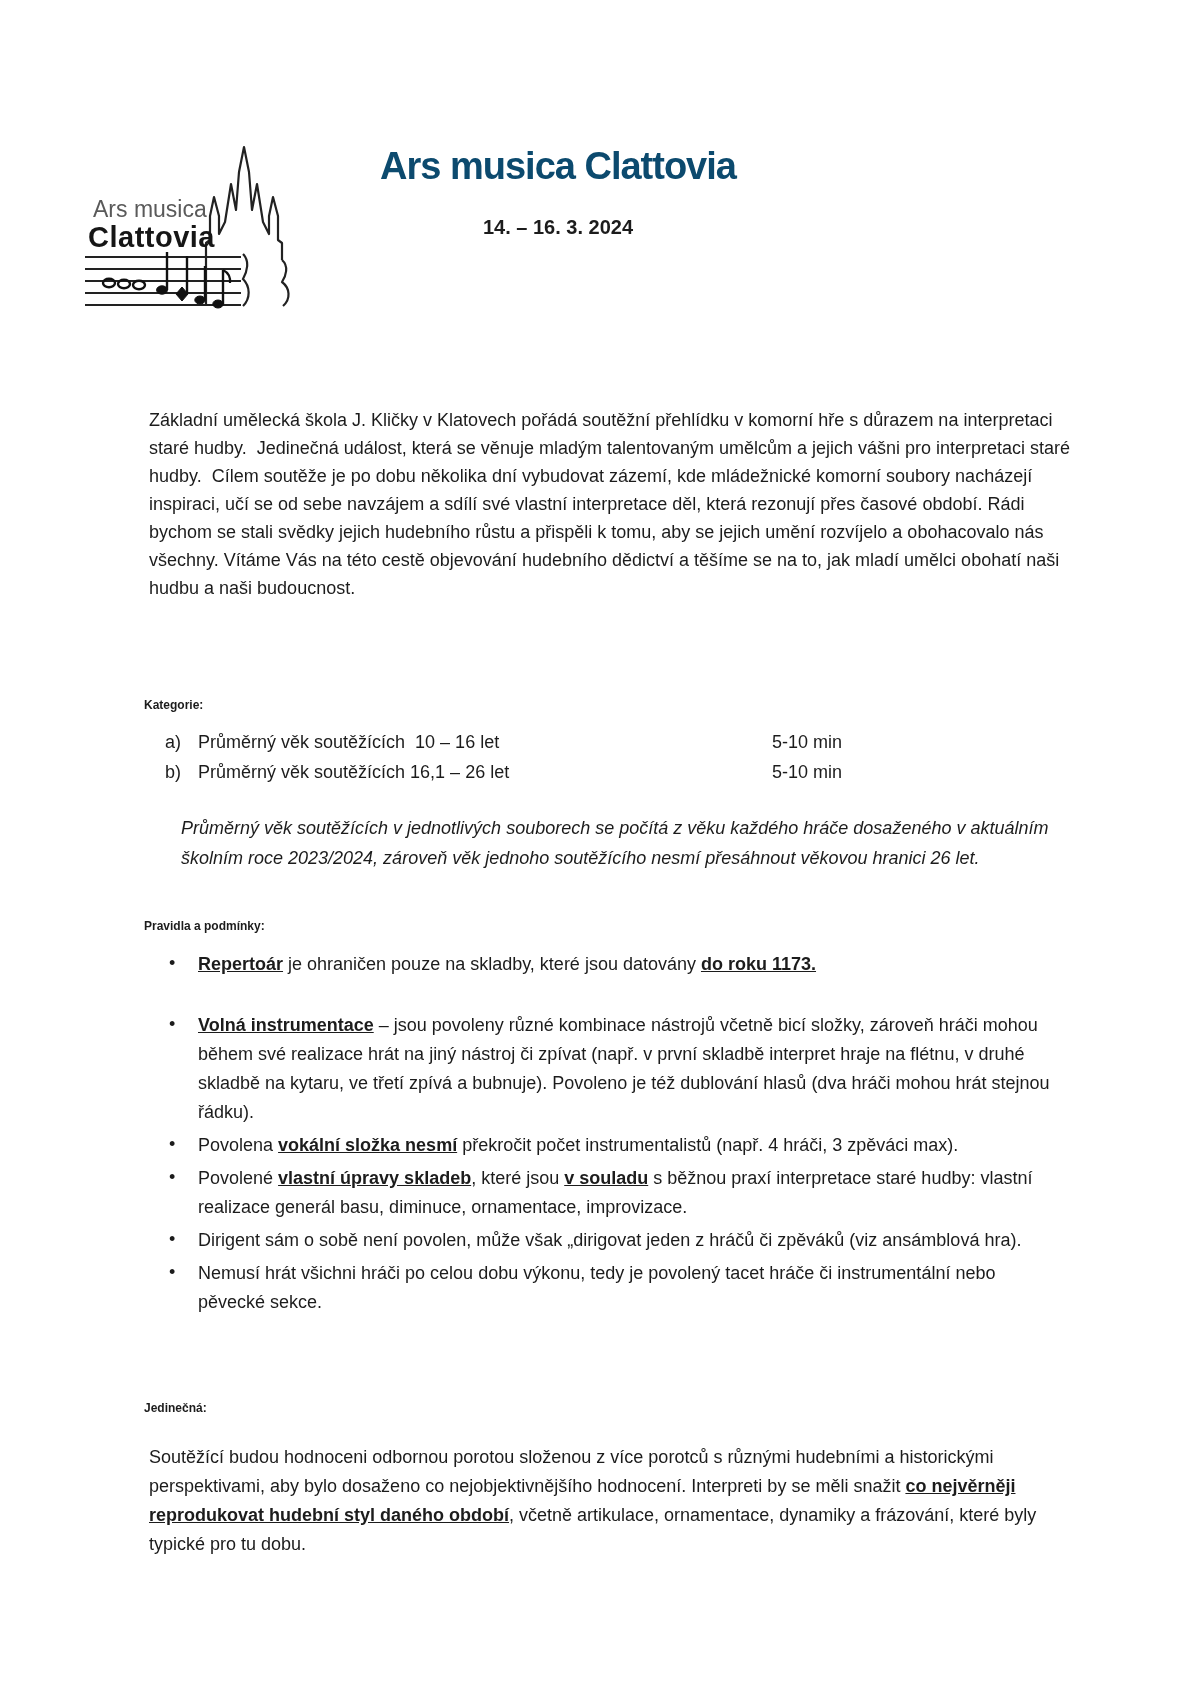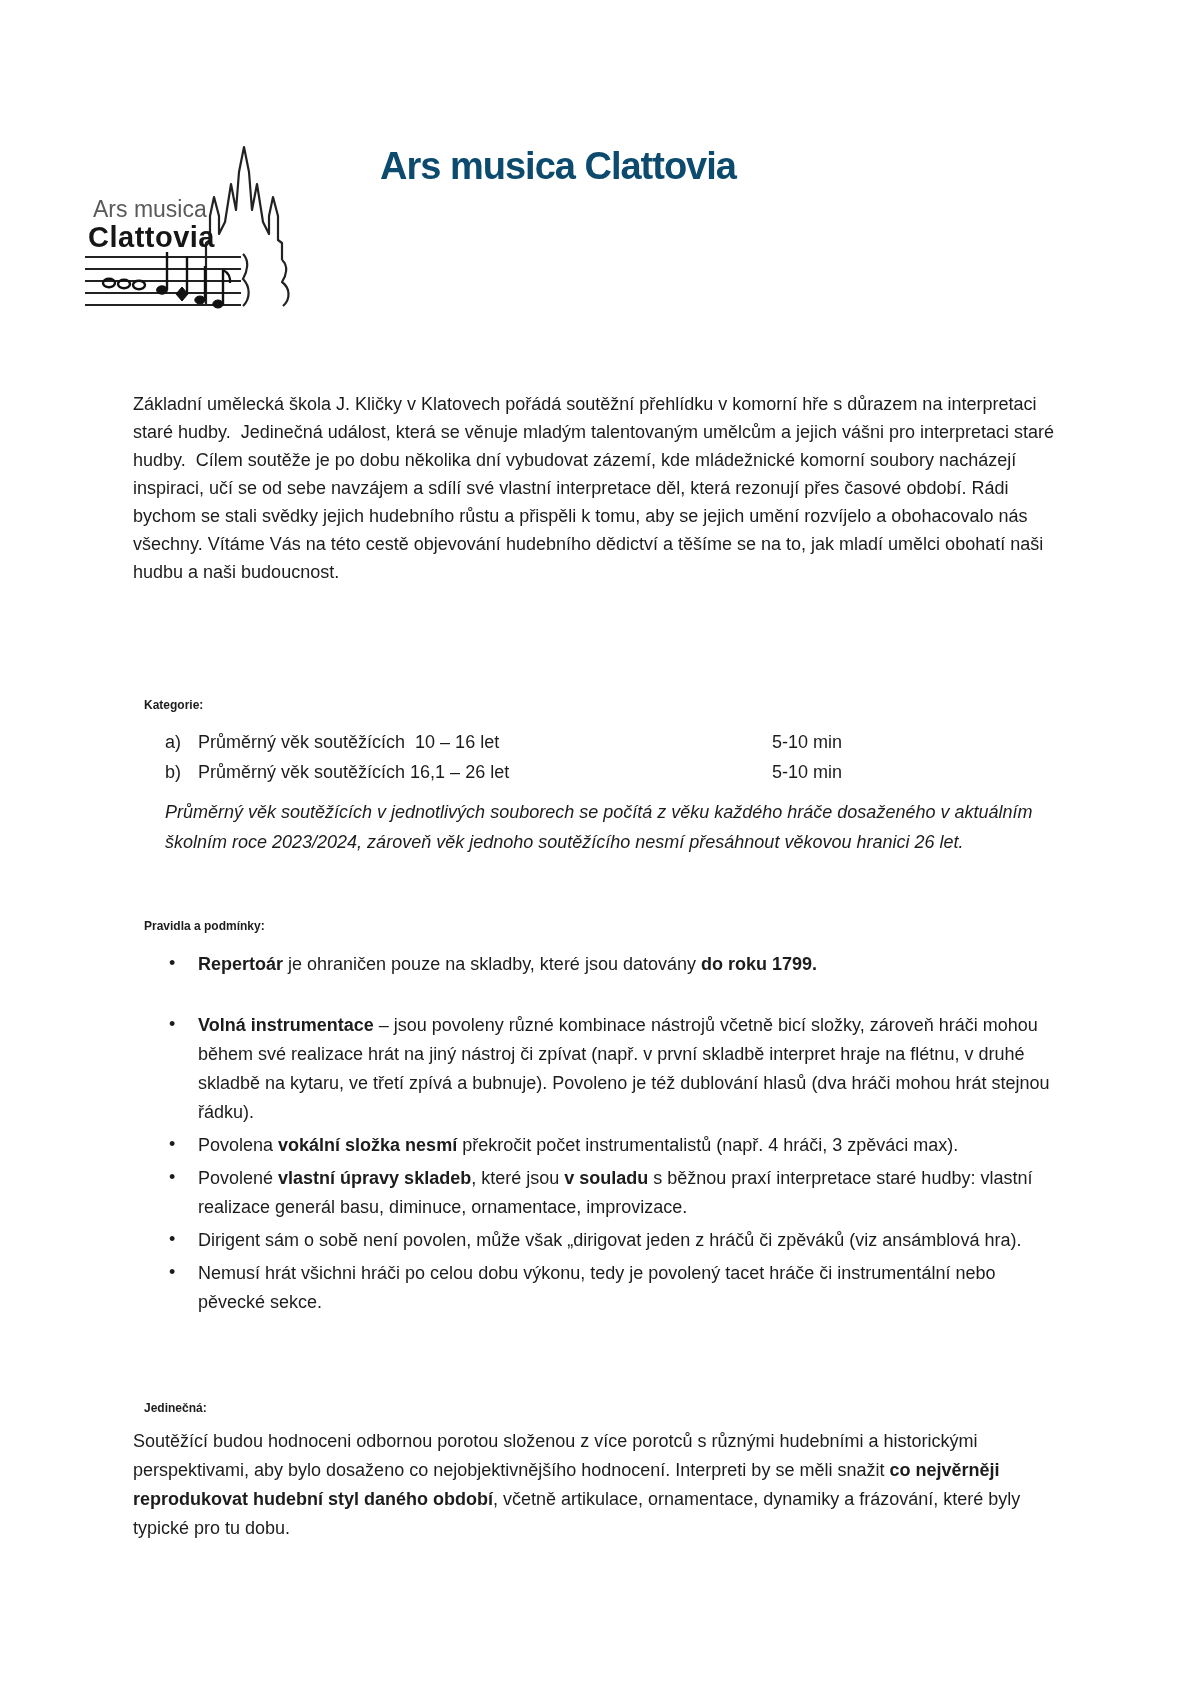--- a/index.html
+++ b/index.html
@@ -42,23 +42,23 @@
   .cat-marker { position: absolute; left: 32px; top: 0; }
   .cat-text { white-space: pre-wrap; }
   .cat-duration { position: absolute; left: 639px; top: 0; }
 
   
   .rules-list ul { list-style: none; margin: 0; padding: 0; }
   .rules-list li { position: relative; padding-left: 65px; line-height: 29px; margin: 0 0 4px 0; }
   .rules-list li.gap-after { margin-bottom: 32px; }
   .bullet-dot { position: absolute; left: 36px; top: -1px; font-size: 18px; }
 
-  .b { font-weight: bold; }
+  .b { font-weight: bold; text-decoration: underline; }
 
-  p { margin: 0; }
+  p { margin: 16px; }
 </style>
 </head>
 <body>
 
 <div class="page">
 
   <div class="header">
 
     <div class="logo">
       <svg width="218" height="168" viewBox="0 0 218 168">
@@ -95,20 +95,21 @@
           <line x1="120" y1="158" x2="120" y2="124" stroke-width="2.4"></line>
           <ellipse cx="133" cy="162" rx="5.2" ry="4"></ellipse>
           <line x1="138" y1="162" x2="138" y2="128" stroke-width="2.4"></line>
           <path d="M138,128 q8,4 7,13" fill="none" stroke-width="2.2"></path>
         </g>
       </svg>
     </div>
 
     <div class="header-text">
       <h1 class="doc-title">Ars musica Clattovia</h1>
+      <div class="doc-date">14. – 16. 3. 2024</div>
     </div>
   </div>
 
   <p class="block intro">Základní umělecká škola J. Kličky v Klatovech pořádá soutěžní přehlídku v komorní hře s důrazem na interpretaci staré hudby.  Jedinečná událost, která se věnuje mladým talentovaným umělcům a jejich vášni pro interpretaci staré hudby.  Cílem soutěže je po dobu několika dní vybudovat zázemí, kde mládežnické komorní soubory nacházejí inspiraci, učí se od sebe navzájem a sdílí své vlastní interpretace děl, která rezonují přes časové období. Rádi bychom se stali svědky jejich hudebního růstu a přispěli k tomu, aby se jejich umění rozvíjelo a obohacovalo nás všechny. Vítáme Vás na této cestě objevování hudebního dědictví a těšíme se na to, jak mladí umělci obohatí naši hudbu a naši budoucnost.</p>
 
   <h3 class="block sec-heading h-kategorie">Kategorie:</h3>
 
   <div class="block cat-list">
     <div class="cat-row">
       <span class="cat-marker">a)</span>
@@ -123,21 +124,21 @@
   </div>
 
   <p class="block cat-note">Průměrný věk soutěžících v jednotlivých souborech se počítá z věku každého hráče dosaženého v aktuálním školním roce 2023/2024, zároveň věk jednoho soutěžícího nesmí přesáhnout věkovou hranici 26 let.</p>
 
   <h3 class="block sec-heading h-pravidla">Pravidla a podmínky:</h3>
 
   <div class="block rules-list">
     <ul>
       <li class="gap-after">
         <span class="bullet-dot">•</span>
-        <span><span class="b">Repertoár</span><span> je ohraničen pouze na skladby, které jsou datovány </span><span class="b">do roku 1799.</span></span>
+        <span><span class="b">Repertoár</span><span> je ohraničen pouze na skladby, které jsou datovány </span><span class="b">do roku 1173.</span></span>
       </li>
       <li>
         <span class="bullet-dot">•</span>
         <span><span class="b">Volná instrumentace</span><span> – jsou povoleny různé kombinace nástrojů včetně bicí složky, zároveň hráči mohou během své realizace hrát na jiný nástroj či zpívat (např. v první skladbě interpret hraje na flétnu, v druhé skladbě na kytaru, ve třetí zpívá a bubnuje). Povoleno je též dublování hlasů (dva hráči mohou hrát stejnou řádku).</span></span>
       </li>
       <li>
         <span class="bullet-dot">•</span>
         <span><span>Povolena </span><span class="b">vokální složka nesmí</span><span> překročit počet instrumentalistů (např. 4 hráči, 3 zpěváci max).</span></span>
       </li>
       <li>

